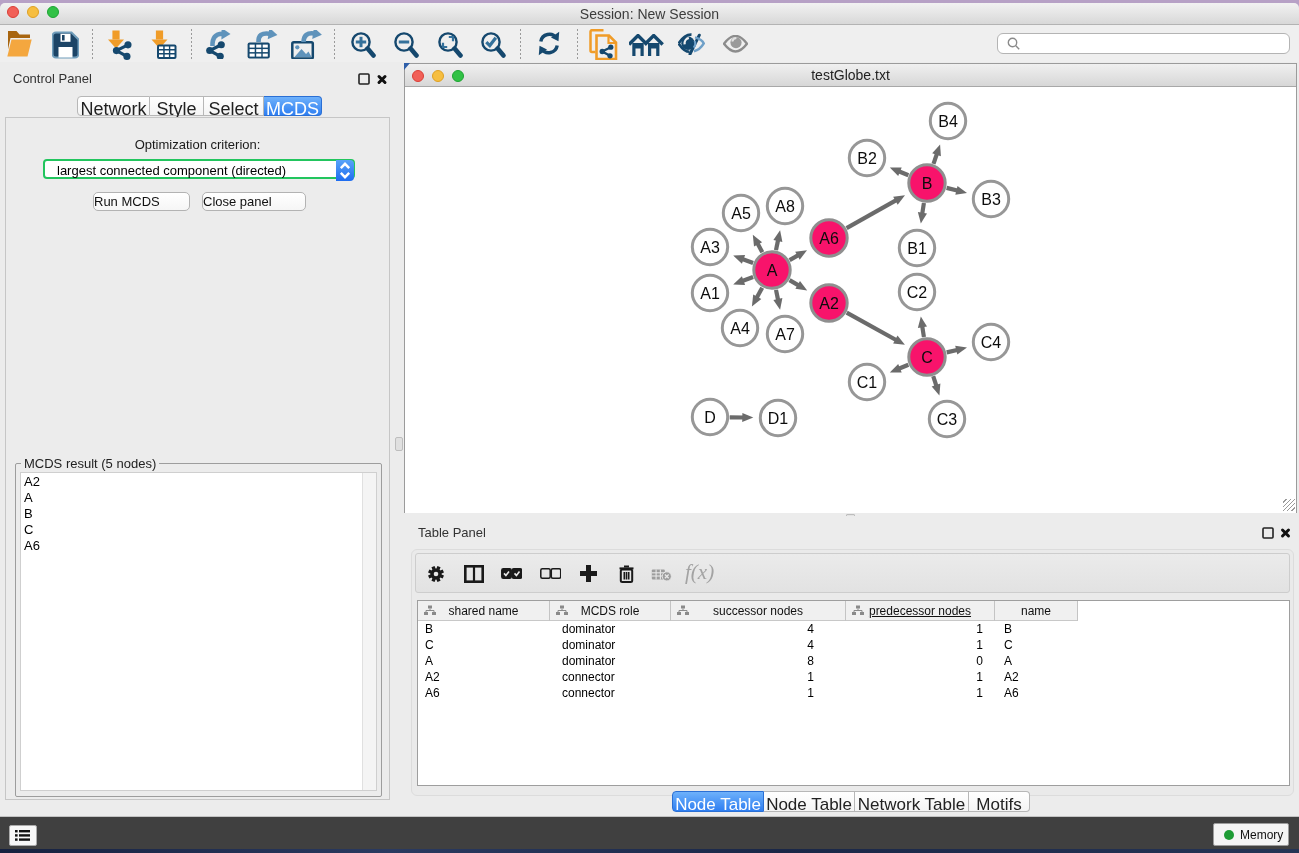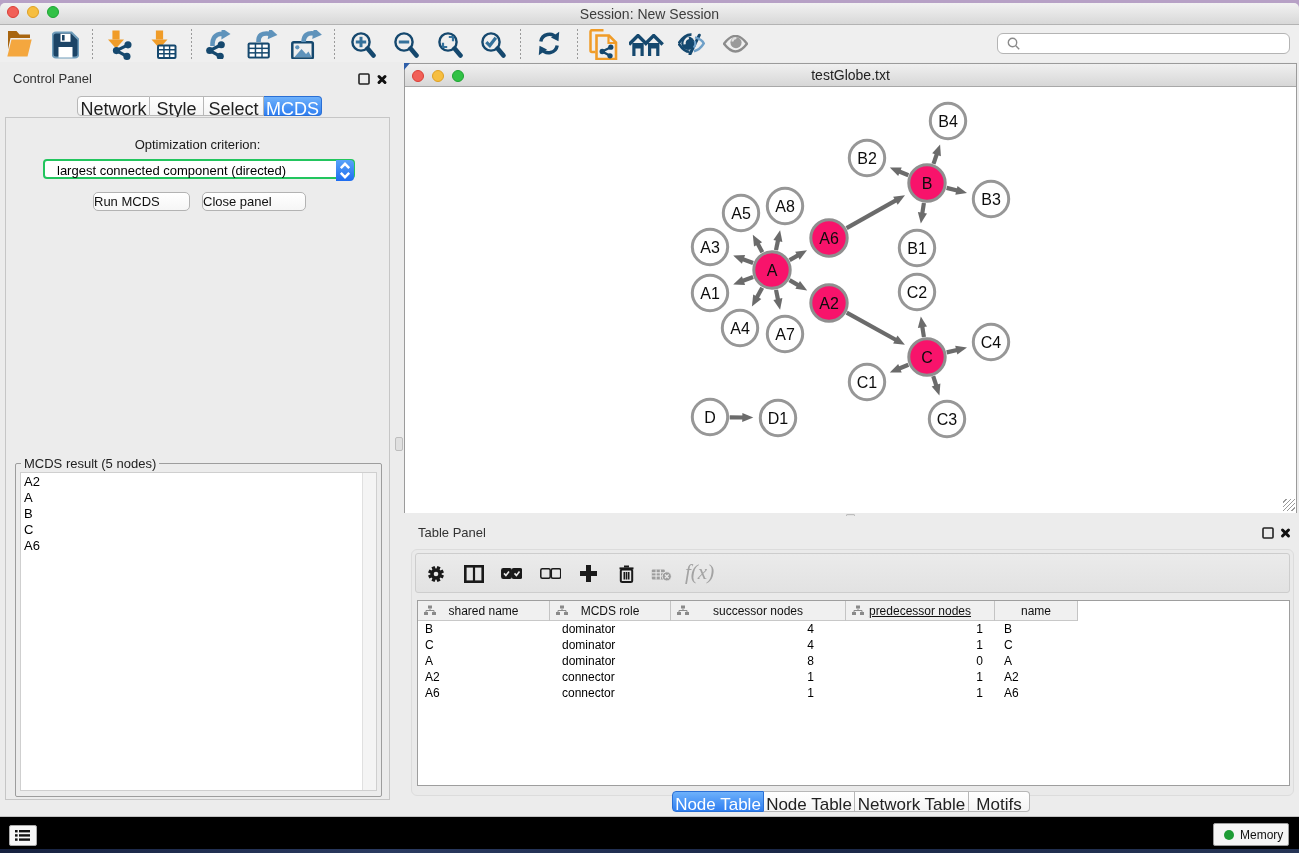--- a/index.html
+++ b/index.html
@@ -89,21 +89,21 @@
   border:1px solid #9e9e9e; }
 #tphead { position:absolute; left:0; top:0; width:660px; height:20px; background:#f0f0f0;
   border-bottom:1px solid #c8c8c8; font-size:12px; color:#111; }
 .hcol { position:absolute; top:0; height:20px; border-right:1px solid #c4c4c4; text-align:center; padding-top:3px; }
 .tbody { position:absolute; left:0; top:18px; width:100%; font-size:12px; color:#000; }
 .trow { position:absolute; height:16px; }
 #tptabs { position:absolute; left:267px; top:275px; height:21px; display:flex; font-size:17px; }
 #tptabs .tab { height:21px; padding-top:3px; }
 
 
-#statusbar { position:absolute; left:0; top:816px; width:1299px; height:33px; background:#000000;
+#statusbar { position:absolute; left:0; top:816px; width:1299px; height:33px; background:#404040;
   border-top:1px solid #c3c3c3;text-align:right; }
 #listbtn { position:absolute; left:9px; top:8px; width:28px; height:21px; background:#f7f7f7;
   border:1px solid #ababab; border-radius:2px; }
 #membtn { position:absolute; right:10px; top:6px; width:76px; height:23px; background:#f4f4f4;
   border:1px solid #9c9c9c; border-radius:2px; font-size:12px; color:#111; }
 #membtn .dot { position:absolute; left:10px; top:6px; width:10px; height:10px; border-radius:50%; background:#1d9b34; }
 #membtn .mt { position:absolute; left:26px; top:4px; }
 #bottomstrip { position:absolute; left:0; top:849px; width:1299px; height:4px;
   background:linear-gradient(90deg,#16213f,#2a3a60 30%,#1a2747 60%,#253455); }
 </style>

